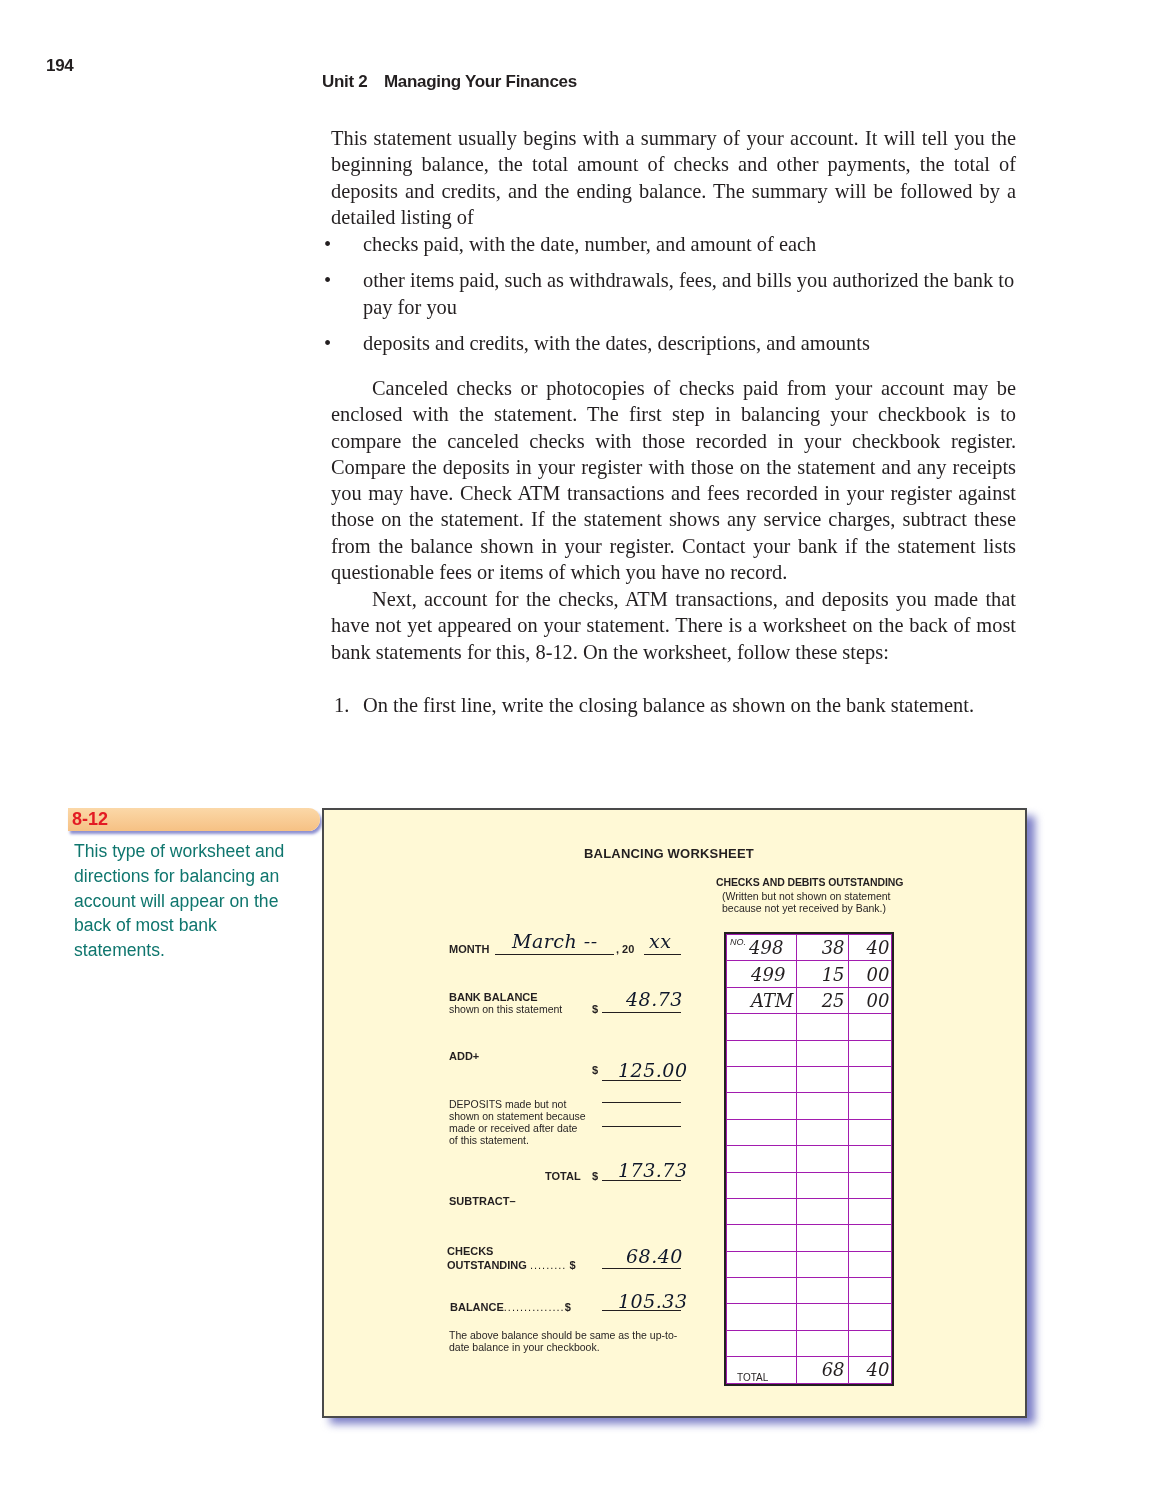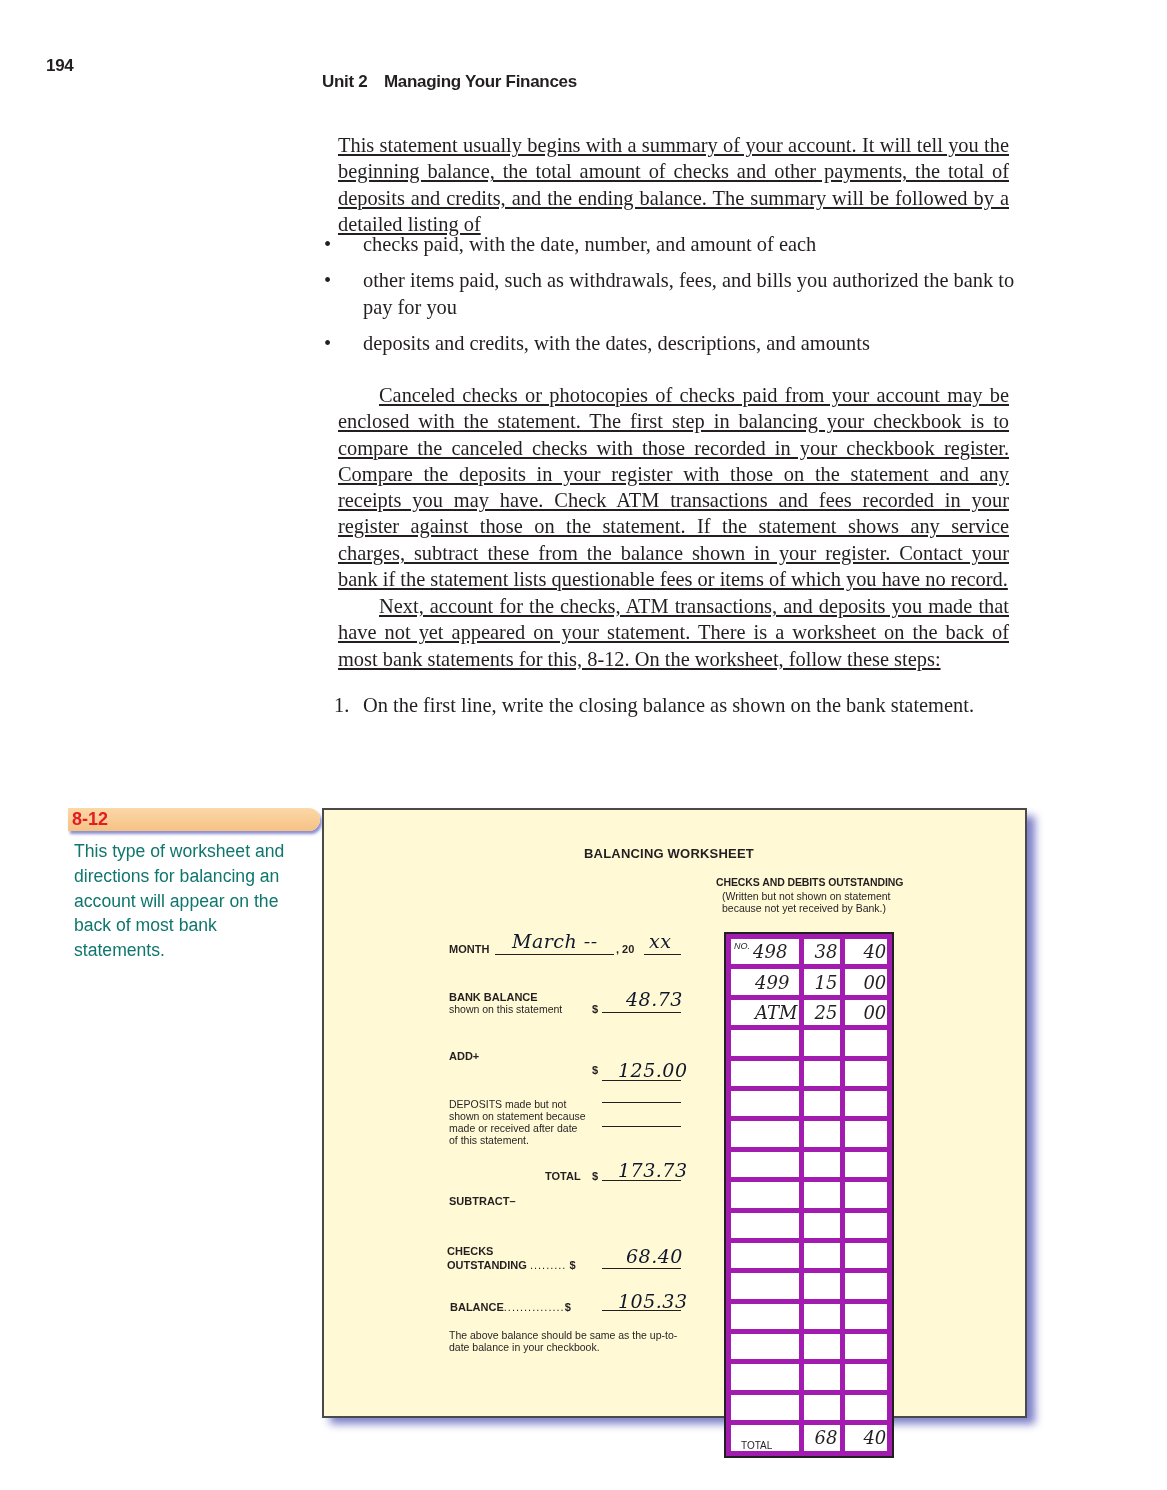--- a/index.html
+++ b/index.html
@@ -3,21 +3,21 @@
 <meta charset="utf-8">
 <style>
   html, body { margin:0; padding:0; background:#ffffff; }
   body { width:1167px; height:1490px; position:relative; overflow:hidden; font-family:"Liberation Serif", serif; color:#231f20; }
 
   .page-number { position:absolute; left:46px; top:56px; font-family:"Liberation Sans", sans-serif; font-weight:bold; font-size:17px; letter-spacing:-0.3px; }
   .running-head { position:absolute; left:322px; top:72px; font-family:"Liberation Sans", sans-serif; font-weight:bold; font-size:17px; letter-spacing:-0.3px; }
   .running-head .unit { margin-right:12px; }
 
   .body-text { position:absolute; left:322px; width:703px; font-size:20.4px; line-height:26.3px; }
-  .body-text p { margin:16px; text-align:justify;text-decoration:underline; }
+  .body-text p { margin:9px; text-align:justify; }
   .body-text p.indent { text-indent:41px; }
   .p1 { top:116px; }
   .bullets { position:absolute; left:322px; width:703px; top:231px; margin:0; padding:0; list-style:none; font-size:20.4px; line-height:26.3px; }
   .bullets li { position:relative; padding-left:41px; margin-bottom:10px; }
   .bullets li .dot { position:absolute; left:2px; top:0; }
   .p2 { top:366px; }
   .p3 { top:577px; }
   .steps { position:absolute; left:322px; width:703px; top:692px; margin:0; padding:0; list-style:none; font-size:20.4px; line-height:26.3px; }
   .steps li { position:relative; padding-left:41px; }
   .steps li .num { position:absolute; left:12px; top:0; }
@@ -34,21 +34,21 @@
   .cdo-sub { position:absolute; left:398px; top:80px; width:170px; font-size:10.5px; line-height:12px; }
 
   .lbl-bold { font-weight:bold; font-size:11px; }
   .abs { position:absolute; }
   .line { position:absolute; border-bottom:1px solid #231f20; }
   .hand { position:absolute; font-family:"DejaVu Serif", serif; font-style:italic; font-size:19px; color:#0f172a; letter-spacing:0.5px; }
   .small { font-size:10.5px; line-height:12px; }
 
   .ledger { position:absolute; left:400px; top:122px; width:166px; border:2px solid #231f20; background:#ffffff; }
   .ledger table { border-collapse:collapse; width:100%; }
-  .ledger td { border:5px solid #a21caf; height:25.4px; padding:0; position:relative; }
+  .ledger td { border:1px solid #a21caf; height:25.4px; padding:0; position:relative; }
   .ledger td.c1 { width:62px; }
   .ledger td.c2 { width:74px; text-align:right; padding-right:3px; }
   .ledger td.c3 { width:26px; text-align:left; padding-left:18px; }
   .ledger .hand-cell { font-family:"DejaVu Serif", serif; font-style:italic; font-size:18px; }
   .ledger .no { position:absolute; left:3px; top:2px; font-size:9px; font-family:"Liberation Sans", sans-serif; }
   .ledger .rowlbl { display:block; padding-left:10px; }
   .ledger .total-lbl { font-size:10px; padding-left:10px; font-family:"Liberation Sans", sans-serif; vertical-align:bottom; }
 </style>
 </head>
 <body>

